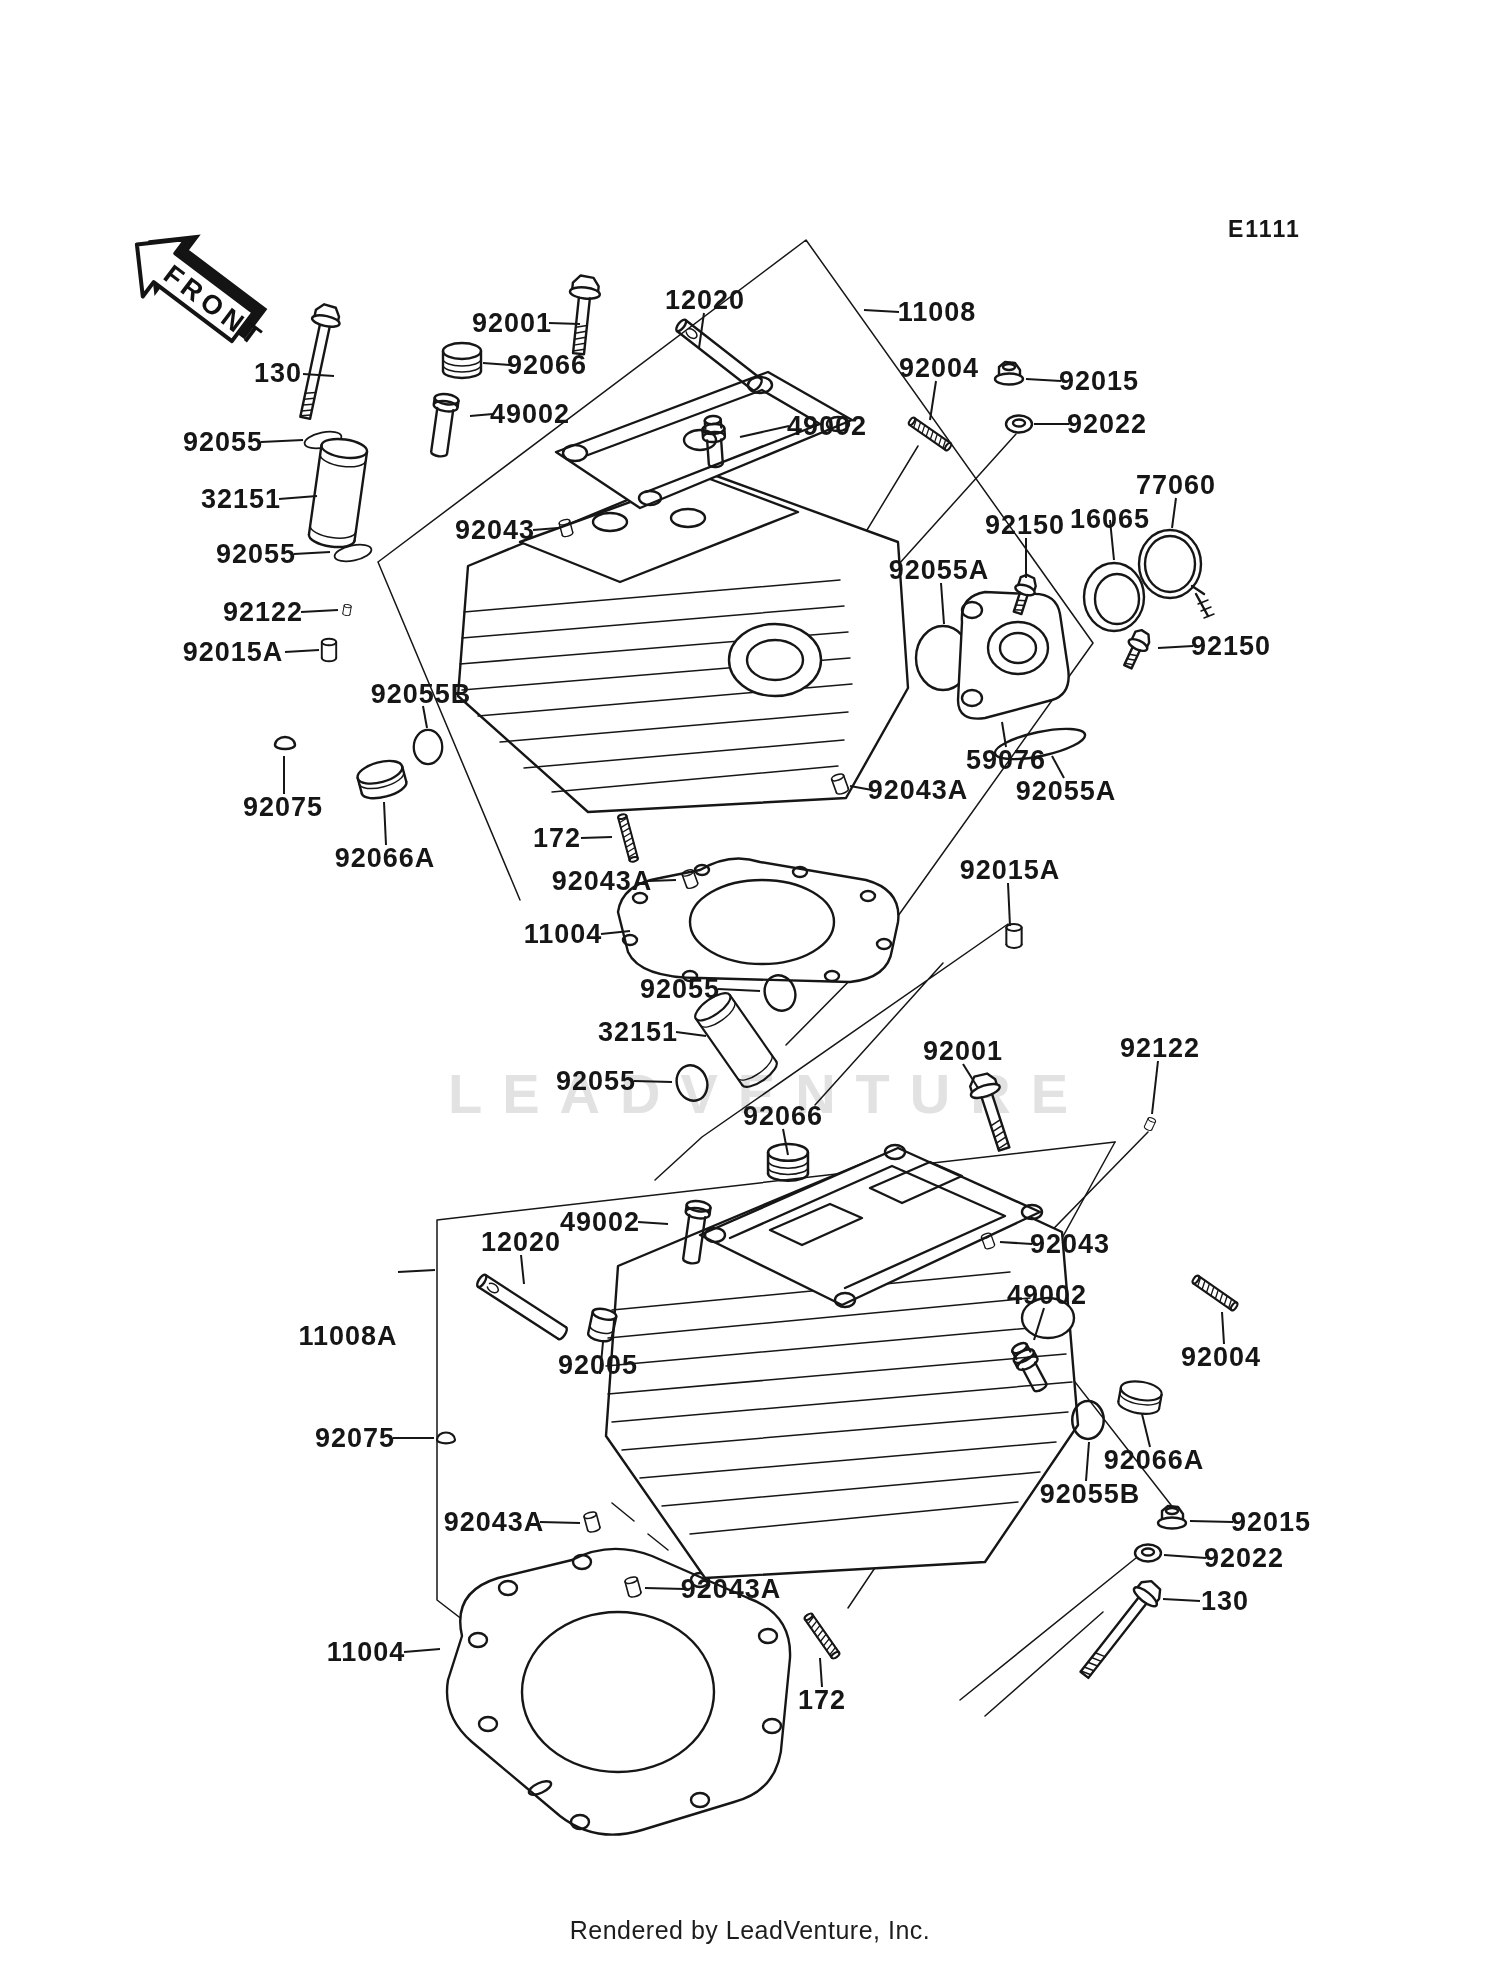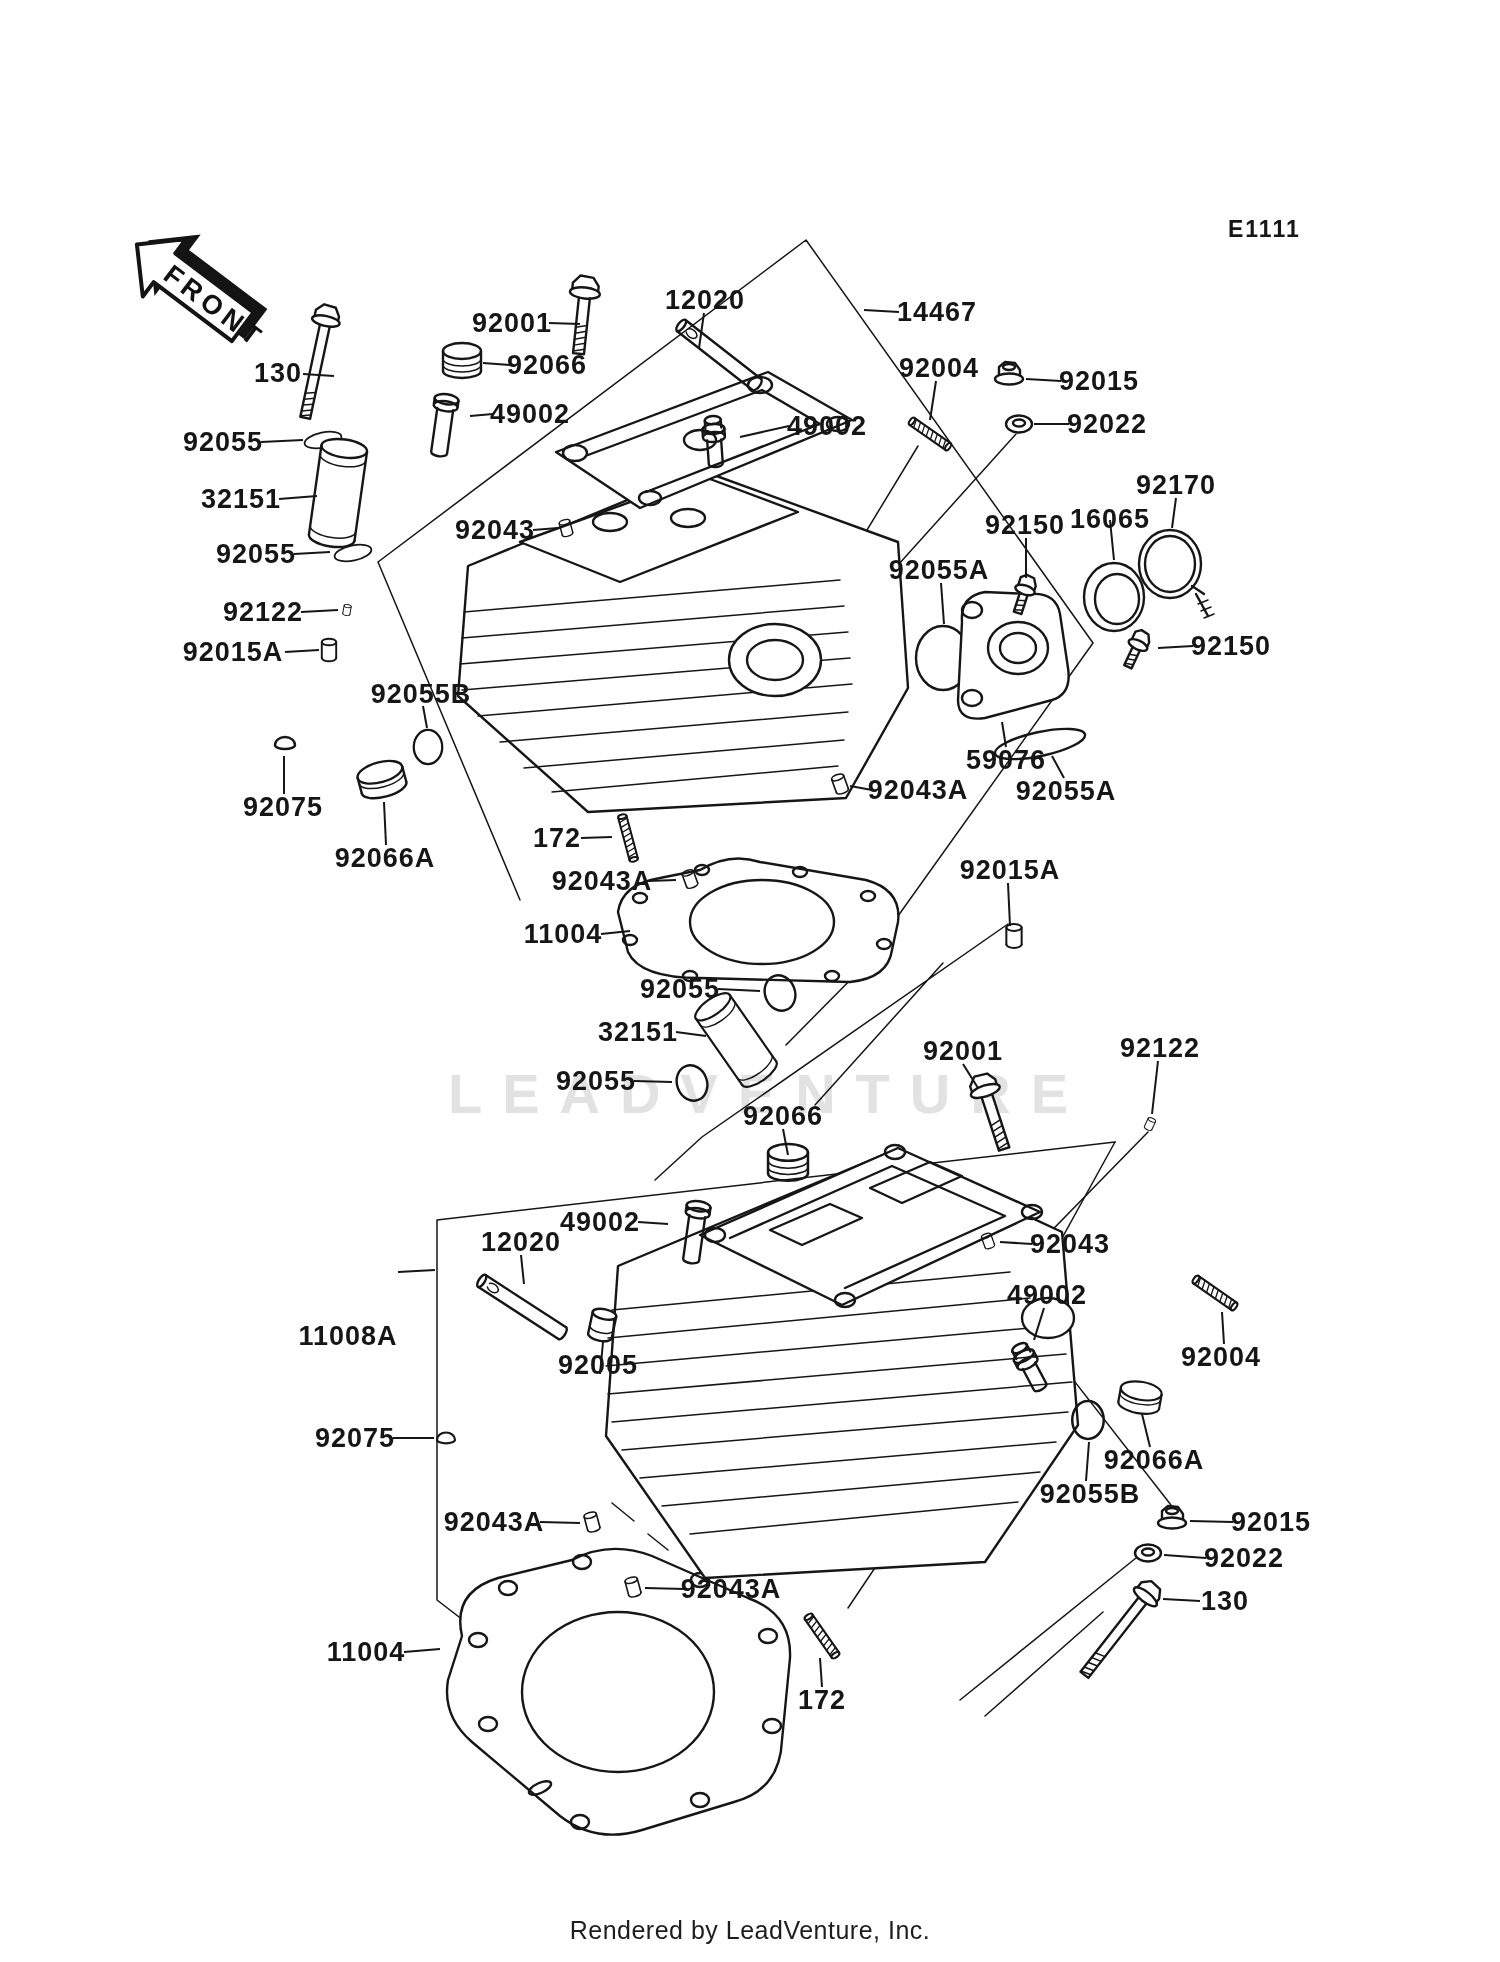--- a/index.html
+++ b/index.html
@@ -314,36 +314,36 @@
     <polyline points="685,1589 645,1588"></polyline>
     <polyline points="404,1652 440,1649"></polyline>
     <polyline points="822,1687 820,1658"></polyline>
   </svg>
 
 <div id="labels-layer" class="layer">
     <div class="part-label" style="left: 278px; top: 373px;">130</div>
     <div class="part-label" style="left: 512px; top: 323px;">92001</div>
     <div class="part-label" style="left: 547px; top: 365px;">92066</div>
     <div class="part-label" style="left: 705px; top: 300px;">12020</div>
-    <div class="part-label" style="left: 937px; top: 312px;">14467</div>
+    <div class="part-label" style="left: 937px; top: 312px;">11008</div>
     <div class="part-label" style="left: 939px; top: 368px;">92004</div>
     <div class="part-label" style="left: 1099px; top: 381px;">92015</div>
     <div class="part-label" style="left: 1107px; top: 424px;">92022</div>
     <div class="part-label" style="left: 530px; top: 414px;">49002</div>
     <div class="part-label" style="left: 827px; top: 426px;">49002</div>
     <div class="part-label" style="left: 223px; top: 442px;">92055</div>
     <div class="part-label" style="left: 241px; top: 499px;">32151</div>
     <div class="part-label" style="left: 256px; top: 554px;">92055</div>
     <div class="part-label" style="left: 495px; top: 530px;">92043</div>
     <div class="part-label" style="left: 263px; top: 612px;">92122</div>
     <div class="part-label" style="left: 233px; top: 652px;">92015A</div>
     <div class="part-label" style="left: 421px; top: 694px;">92055B</div>
     <div class="part-label" style="left: 1025px; top: 525px;">92150</div>
     <div class="part-label" style="left: 1110px; top: 519px;">16065</div>
-    <div class="part-label" style="left: 1176px; top: 485px;">92170</div>
+    <div class="part-label" style="left: 1176px; top: 485px;">77060</div>
     <div class="part-label" style="left: 939px; top: 570px;">92055A</div>
     <div class="part-label" style="left: 1231px; top: 646px;">92150</div>
     <div class="part-label" style="left: 1006px; top: 760px;">59076</div>
     <div class="part-label" style="left: 1066px; top: 791px;">92055A</div>
     <div class="part-label" style="left: 918px; top: 790px;">92043A</div>
     <div class="part-label" style="left: 283px; top: 807px;">92075</div>
     <div class="part-label" style="left: 385px; top: 858px;">92066A</div>
     <div class="part-label" style="left: 557px; top: 838px;">172</div>
     <div class="part-label" style="left: 602px; top: 881px;">92043A</div>
     <div class="part-label" style="left: 563px; top: 934px;">11004</div>

